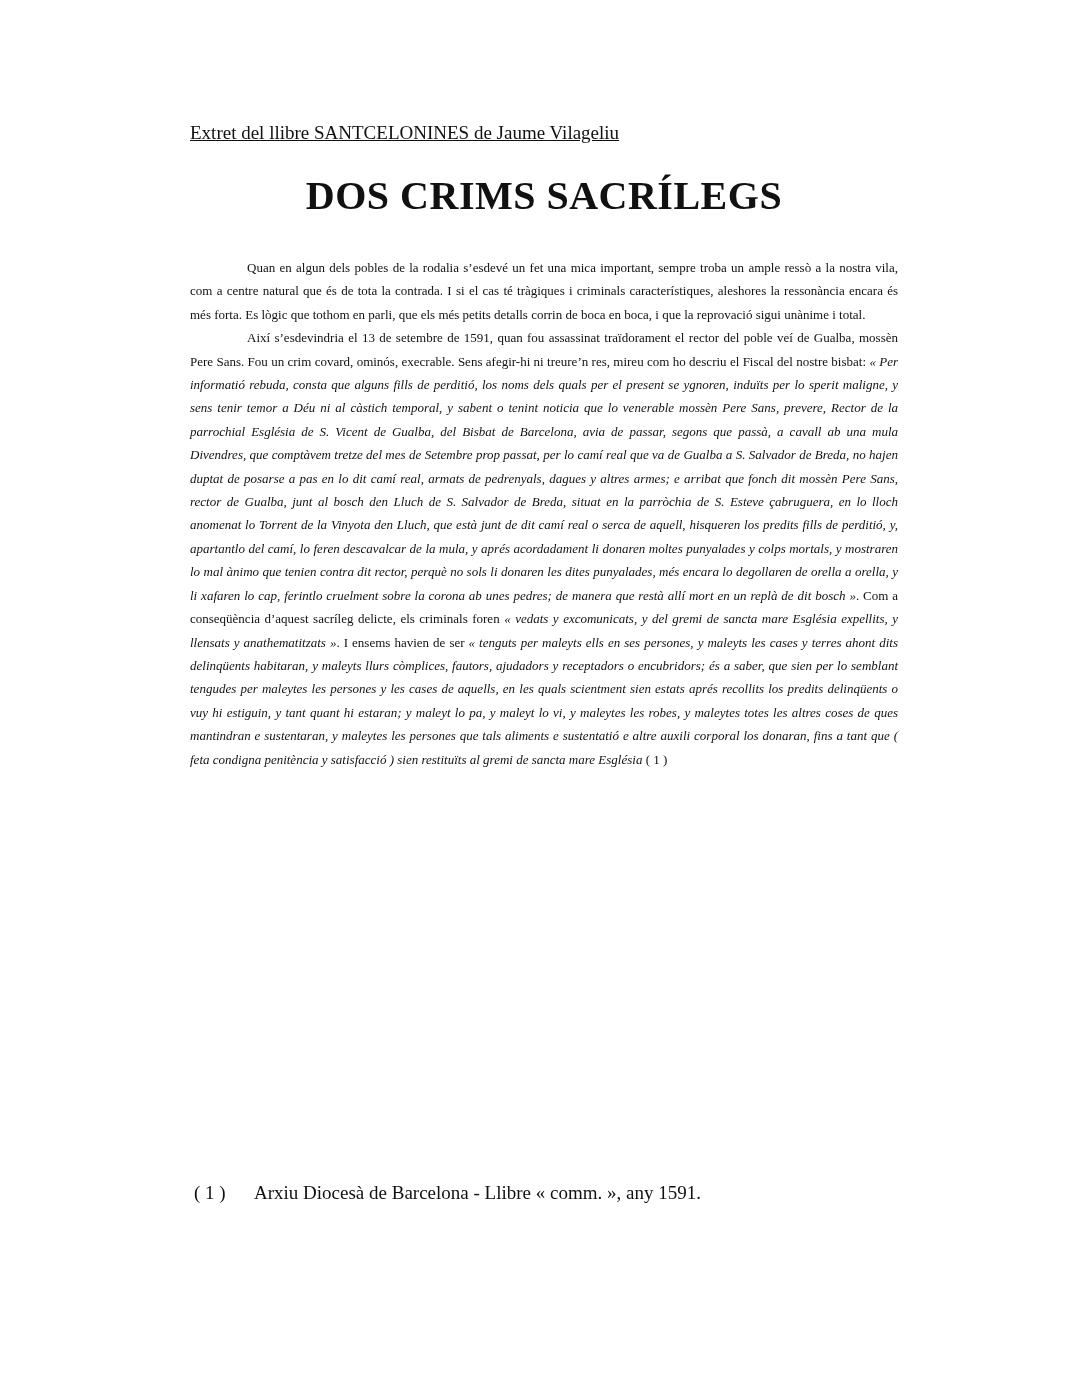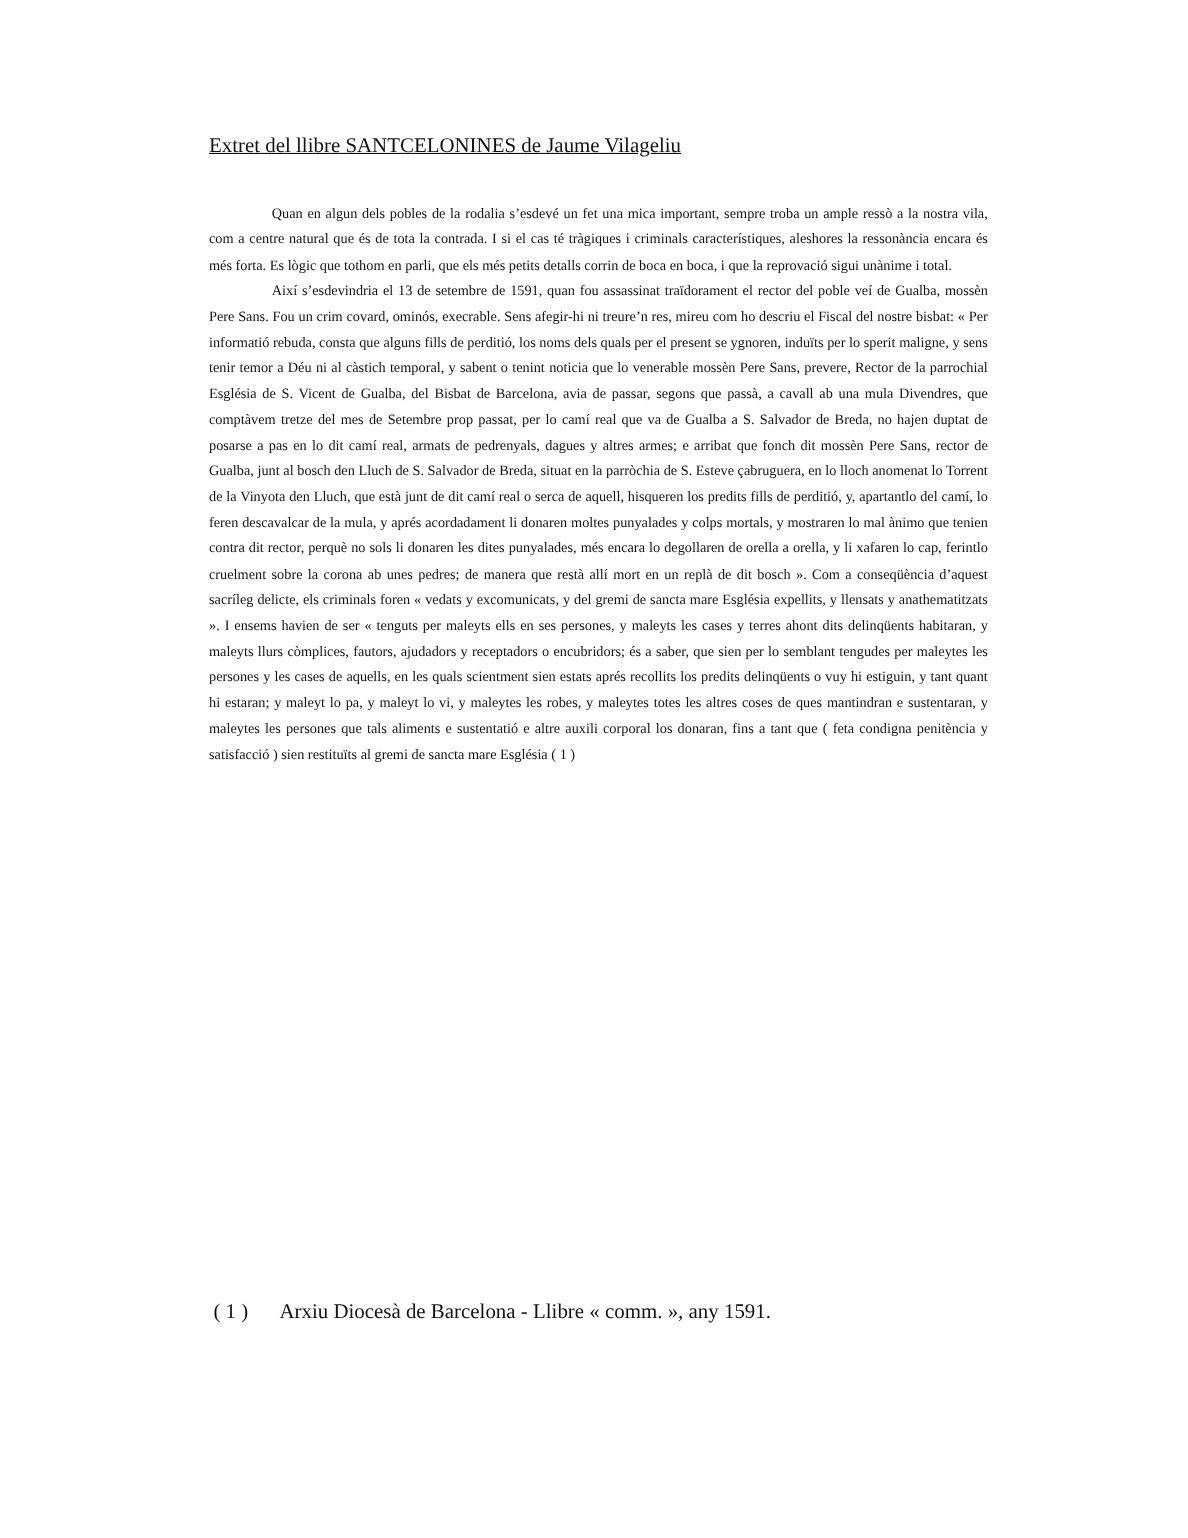--- a/index.html
+++ b/index.html
@@ -33,21 +33,21 @@
     letter-spacing: 0.5px;
   }
   .body-block { margin-top: 38px; }
   .par {
     margin: 0;
     font-size: 13px;
     line-height: 23.4px;
     text-align: justify;
     text-indent: 57px;
   }
-  .par .it { }
+  .par .it { font-style: italic; }
   .footnotes {
     position: absolute;
     left: 190px;
     top: 1177px;
     width: 708px;
   }
   .fn {
     margin: 4px;
     font-size: 19px;
     line-height: 23px;
@@ -59,20 +59,21 @@
   .fn2 { margin-top: 34px; }
 </style>
 </head>
 <body>
 
 <div class="page">
   <div class="content">
 
     <div class="source-line">Extret del llibre SANTCELONINES de Jaume Vilageliu</div>
 
+    <h1 class="title">DOS CRIMS SACRÍLEGS</h1>
 
     <div class="body-block">
 
       <p class="par">Quan en algun dels pobles de la rodalia s’esdevé un fet una mica important, sempre troba un ample ressò a la nostra vila, com a centre natural que és de tota la contrada. I si el cas té tràgiques i criminals característiques, aleshores la ressonància encara és més forta. Es lògic que tothom en parli, que els més petits detalls corrin de boca en boca, i que la reprovació sigui unànime i total.</p>
 
       <p class="par">
         <span>Així s’esdevindria el 13 de setembre de 1591, quan fou assassinat traïdorament el rector del poble veí de Gualba, mossèn Pere Sans. Fou un crim covard, ominós, execrable. Sens afegir-hi ni treure’n res, mireu com ho descriu el Fiscal del nostre bisbat: </span><span class="it">« Per informatió rebuda, consta que alguns fills de perditió, los noms dels quals per el present se ygnoren, induïts per lo sperit maligne, y sens tenir temor a Déu ni al càstich temporal, y sabent o tenint noticia que lo venerable mossèn Pere Sans, prevere, Rector de la parrochial Església de S. Vicent de Gualba, del Bisbat de Barcelona, avia de passar, segons que passà, a cavall ab una mula Divendres, que comptàvem tretze del mes de Setembre prop passat, per lo camí real que va de Gualba a S. Salvador de Breda, no hajen duptat de posarse a pas en lo dit camí real, armats de pedrenyals, dagues y altres armes; e arribat que fonch dit mossèn Pere Sans, rector de Gualba, junt al bosch den Lluch de S. Salvador de Breda, situat en la parròchia de S. Esteve çabruguera, en lo lloch anomenat lo Torrent de la Vinyota den Lluch, que està junt de dit camí real o serca de aquell, hisqueren los predits fills de perditió, y, apartantlo del camí, lo feren descavalcar de la mula, y aprés acordadament li donaren moltes punyalades y colps mortals, y mostraren lo mal ànimo que tenien contra dit rector, perquè no sols li donaren les dites punyalades, més encara lo degollaren de orella a orella, y li xafaren lo cap, ferintlo cruelment sobre la corona ab unes pedres; de manera que restà allí mort en un replà de dit bosch »</span><span>. Com a conseqüència d’aquest sacríleg delicte, els criminals foren </span><span class="it">« vedats y excomunicats, y del gremi de sancta mare Església expellits, y llensats y anathematitzats »</span><span>. I ensems havien de ser </span><span class="it">« tenguts per maleyts ells en ses persones, y maleyts les cases y terres ahont dits delinqüents habitaran, y maleyts llurs còmplices, fautors, ajudadors y receptadors o encubridors; és a saber, que sien per lo semblant tengudes per maleytes les persones y les cases de aquells, en les quals scientment sien estats aprés recollits los predits delinqüents o vuy hi estiguin, y tant quant hi estaran; y maleyt lo pa, y maleyt lo vi, y maleytes les robes, y maleytes totes les altres coses de ques mantindran e sustentaran, y maleytes les persones que tals aliments e sustentatió e altre auxili corporal los donaran, fins a tant que ( feta condigna penitència y satisfacció ) sien restituïts al gremi de sancta mare Església</span><span> ( 1 )</span>
       </p>
 
 

